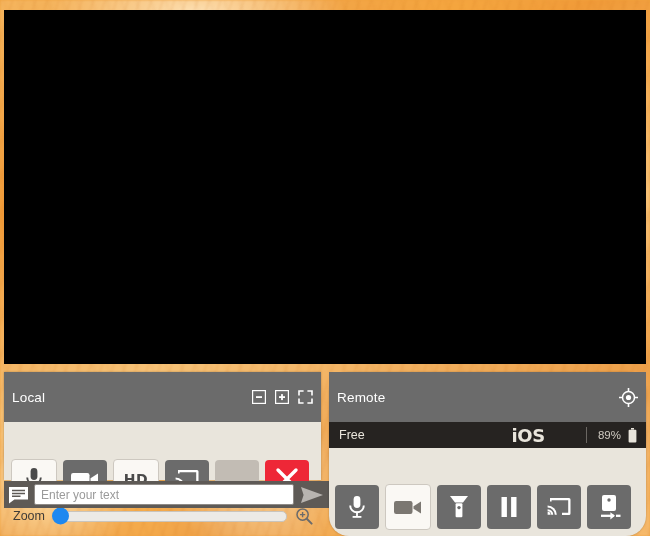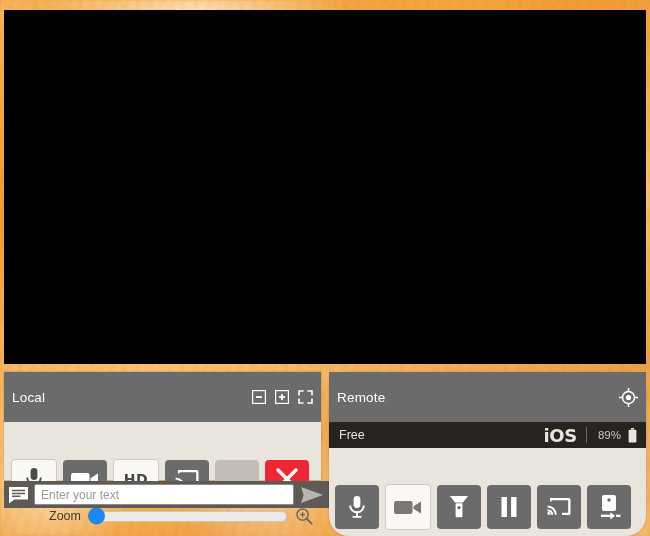--- a/index.html
+++ b/index.html
@@ -42,44 +42,44 @@
   #remote-panel{left:329px;top:372px;width:317px;height:164px;border-radius:20px;}
 
   .panel-header{height:26px;background:#6b6b6b;display:flex;align-items:center;
     padding:12px 8px;color:#fff;font-size:13.5px;letter-spacing:.2px;}
   .panel-title{flex:1;}
   .header-icons{display:flex;align-items:center;gap:9px;}
   .hdr-ico{display:block;}
 
   
   .status-bar{height:26px;background:#262321;display:flex;align-items:center;
-    color:#e9e5dc;font-size:12.5px;padding:0 0 0 10px;}
+    color:#e9e5dc;font-size:12.5px;padding:0 0 0 10px;gap:8px;}
   .status-label{flex:1;}
   .status-os{font-weight:bold;font-size:18px;letter-spacing:-.3px;padding-right:9px;
     font-family:"DejaVu Sans", sans-serif;}
   .status-right{display:flex;align-items:center;gap:7px;
-    border-left:1px solid #6a6662;padding:0 9px 0 11px;height:16px;}
+    border-left:1px solid #6a6662;padding:0 9px 0 11px;height:16px;margin-left:24px;}
   .status-batt-txt{font-size:11.5px;color:#cfcac2;}
 
   
   .btn-row{display:flex;align-items:center;padding:6px 6px 0 6px;gap:6px;}
   #local-panel .btn-row{gap:6px;padding:7px 6px 0 7px;}
   .tbtn{width:44px;height:38px;border-radius:4px;display:flex;align-items:center;
     justify-content:center;flex:0 0 auto;margin-top:30px;}
   #remote-panel .tbtn{width:44px;height:44px;}
   .tbtn.dark{background:#6b6b6b;}
   .tbtn.light{background:#faf8f4;border:1px solid #cdc8c0;}
   .tbtn.dim{background:#bfb9b1;opacity:.75;}
   .tbtn.red{background:#ee2737;}
   .tbtn.blank{background:#c2bcb4;}
 
   .row-sep{height:1px;background:#d6d0c6;margin:7px 6px 0 6px;}
 
   
-  .zoom-row{display:flex;align-items:center;padding:8px 8px 0 9px;gap:8px;margin-left:36px;}
+  .zoom-row{display:flex;align-items:center;padding:8px 8px 0 9px;gap:8px;}
   .zoom-label{font-size:12.5px;color:#3f3b37;}
   .zoom-track{flex:1;height:9px;border-radius:5px;background:#eceae6;
     border:1px solid #c9c4bc;position:relative;}
   .zoom-thumb{position:absolute;left:-2px;top:50%;transform:translateY(-50%);
     width:17px;height:17px;border-radius:50%;background:#1e88f0;}
 
   
   #chat-bar{position:absolute;left:4px;top:481px;width:317px;height:27px;
     background:#5e5a56;display:flex;align-items:center;padding:0 4px;gap:5px;}
   #chat-input{flex:1;height:19px;border-radius:2px;border:1px solid #8e8a86;

